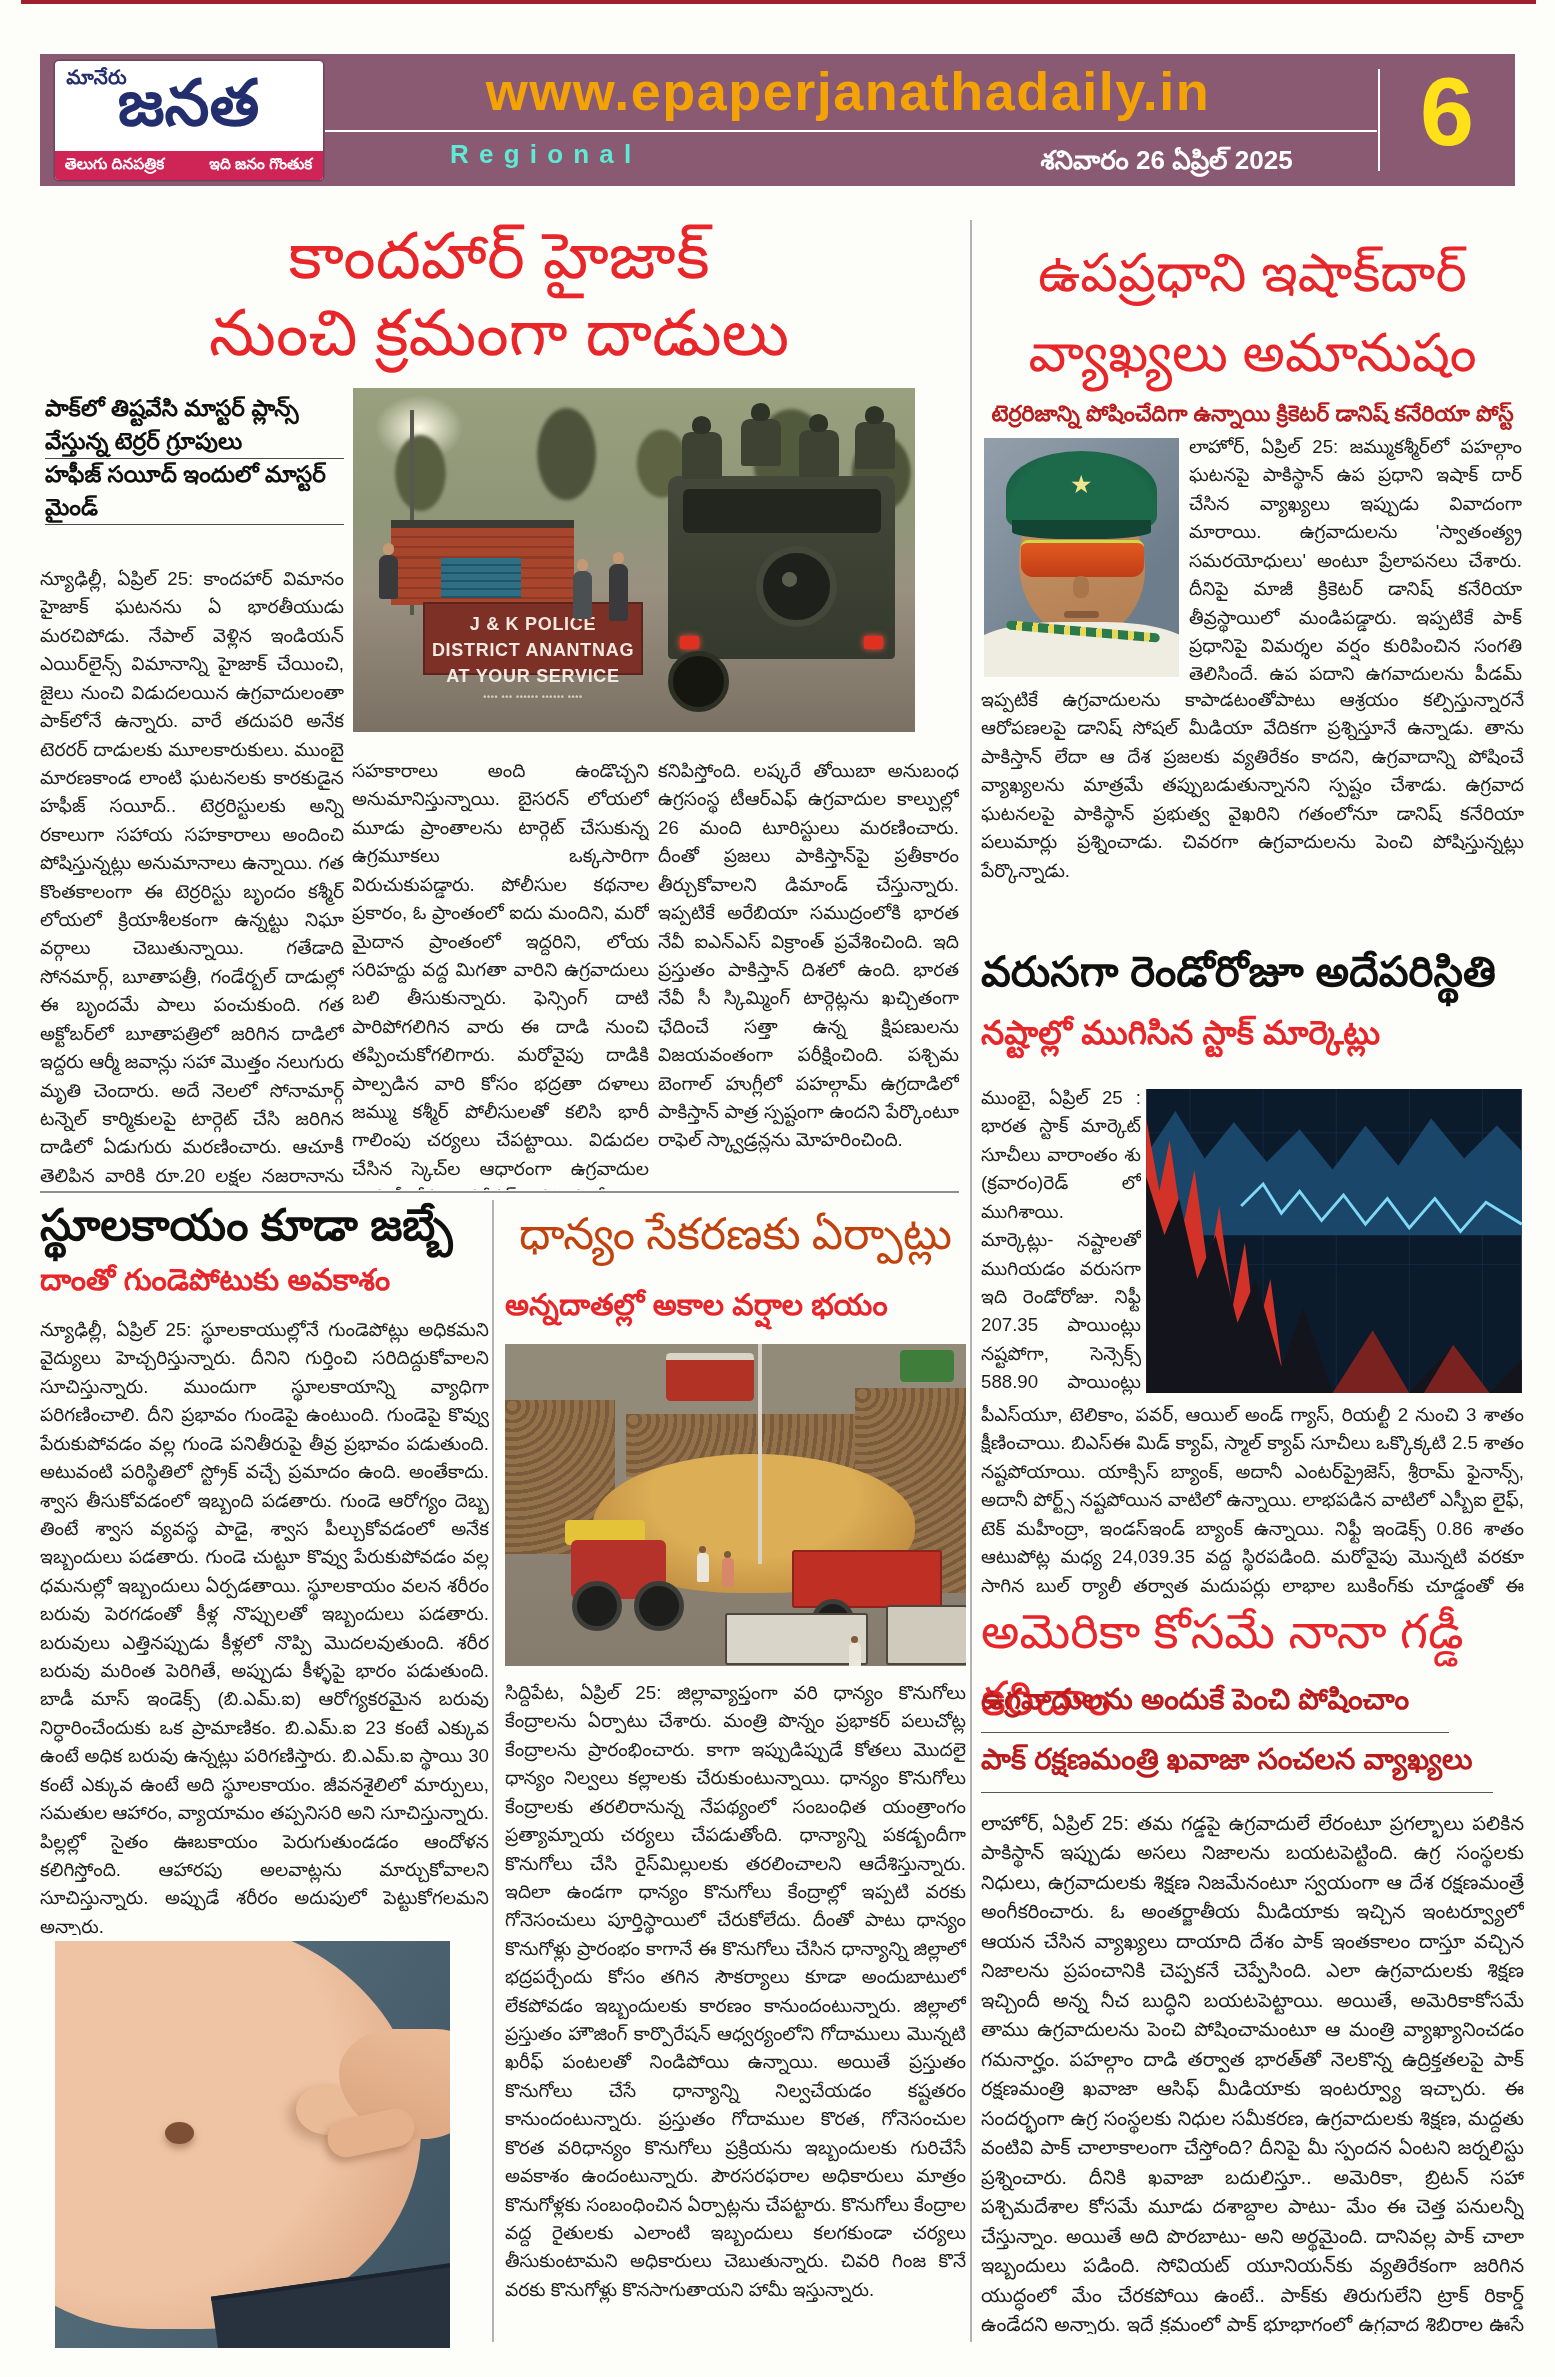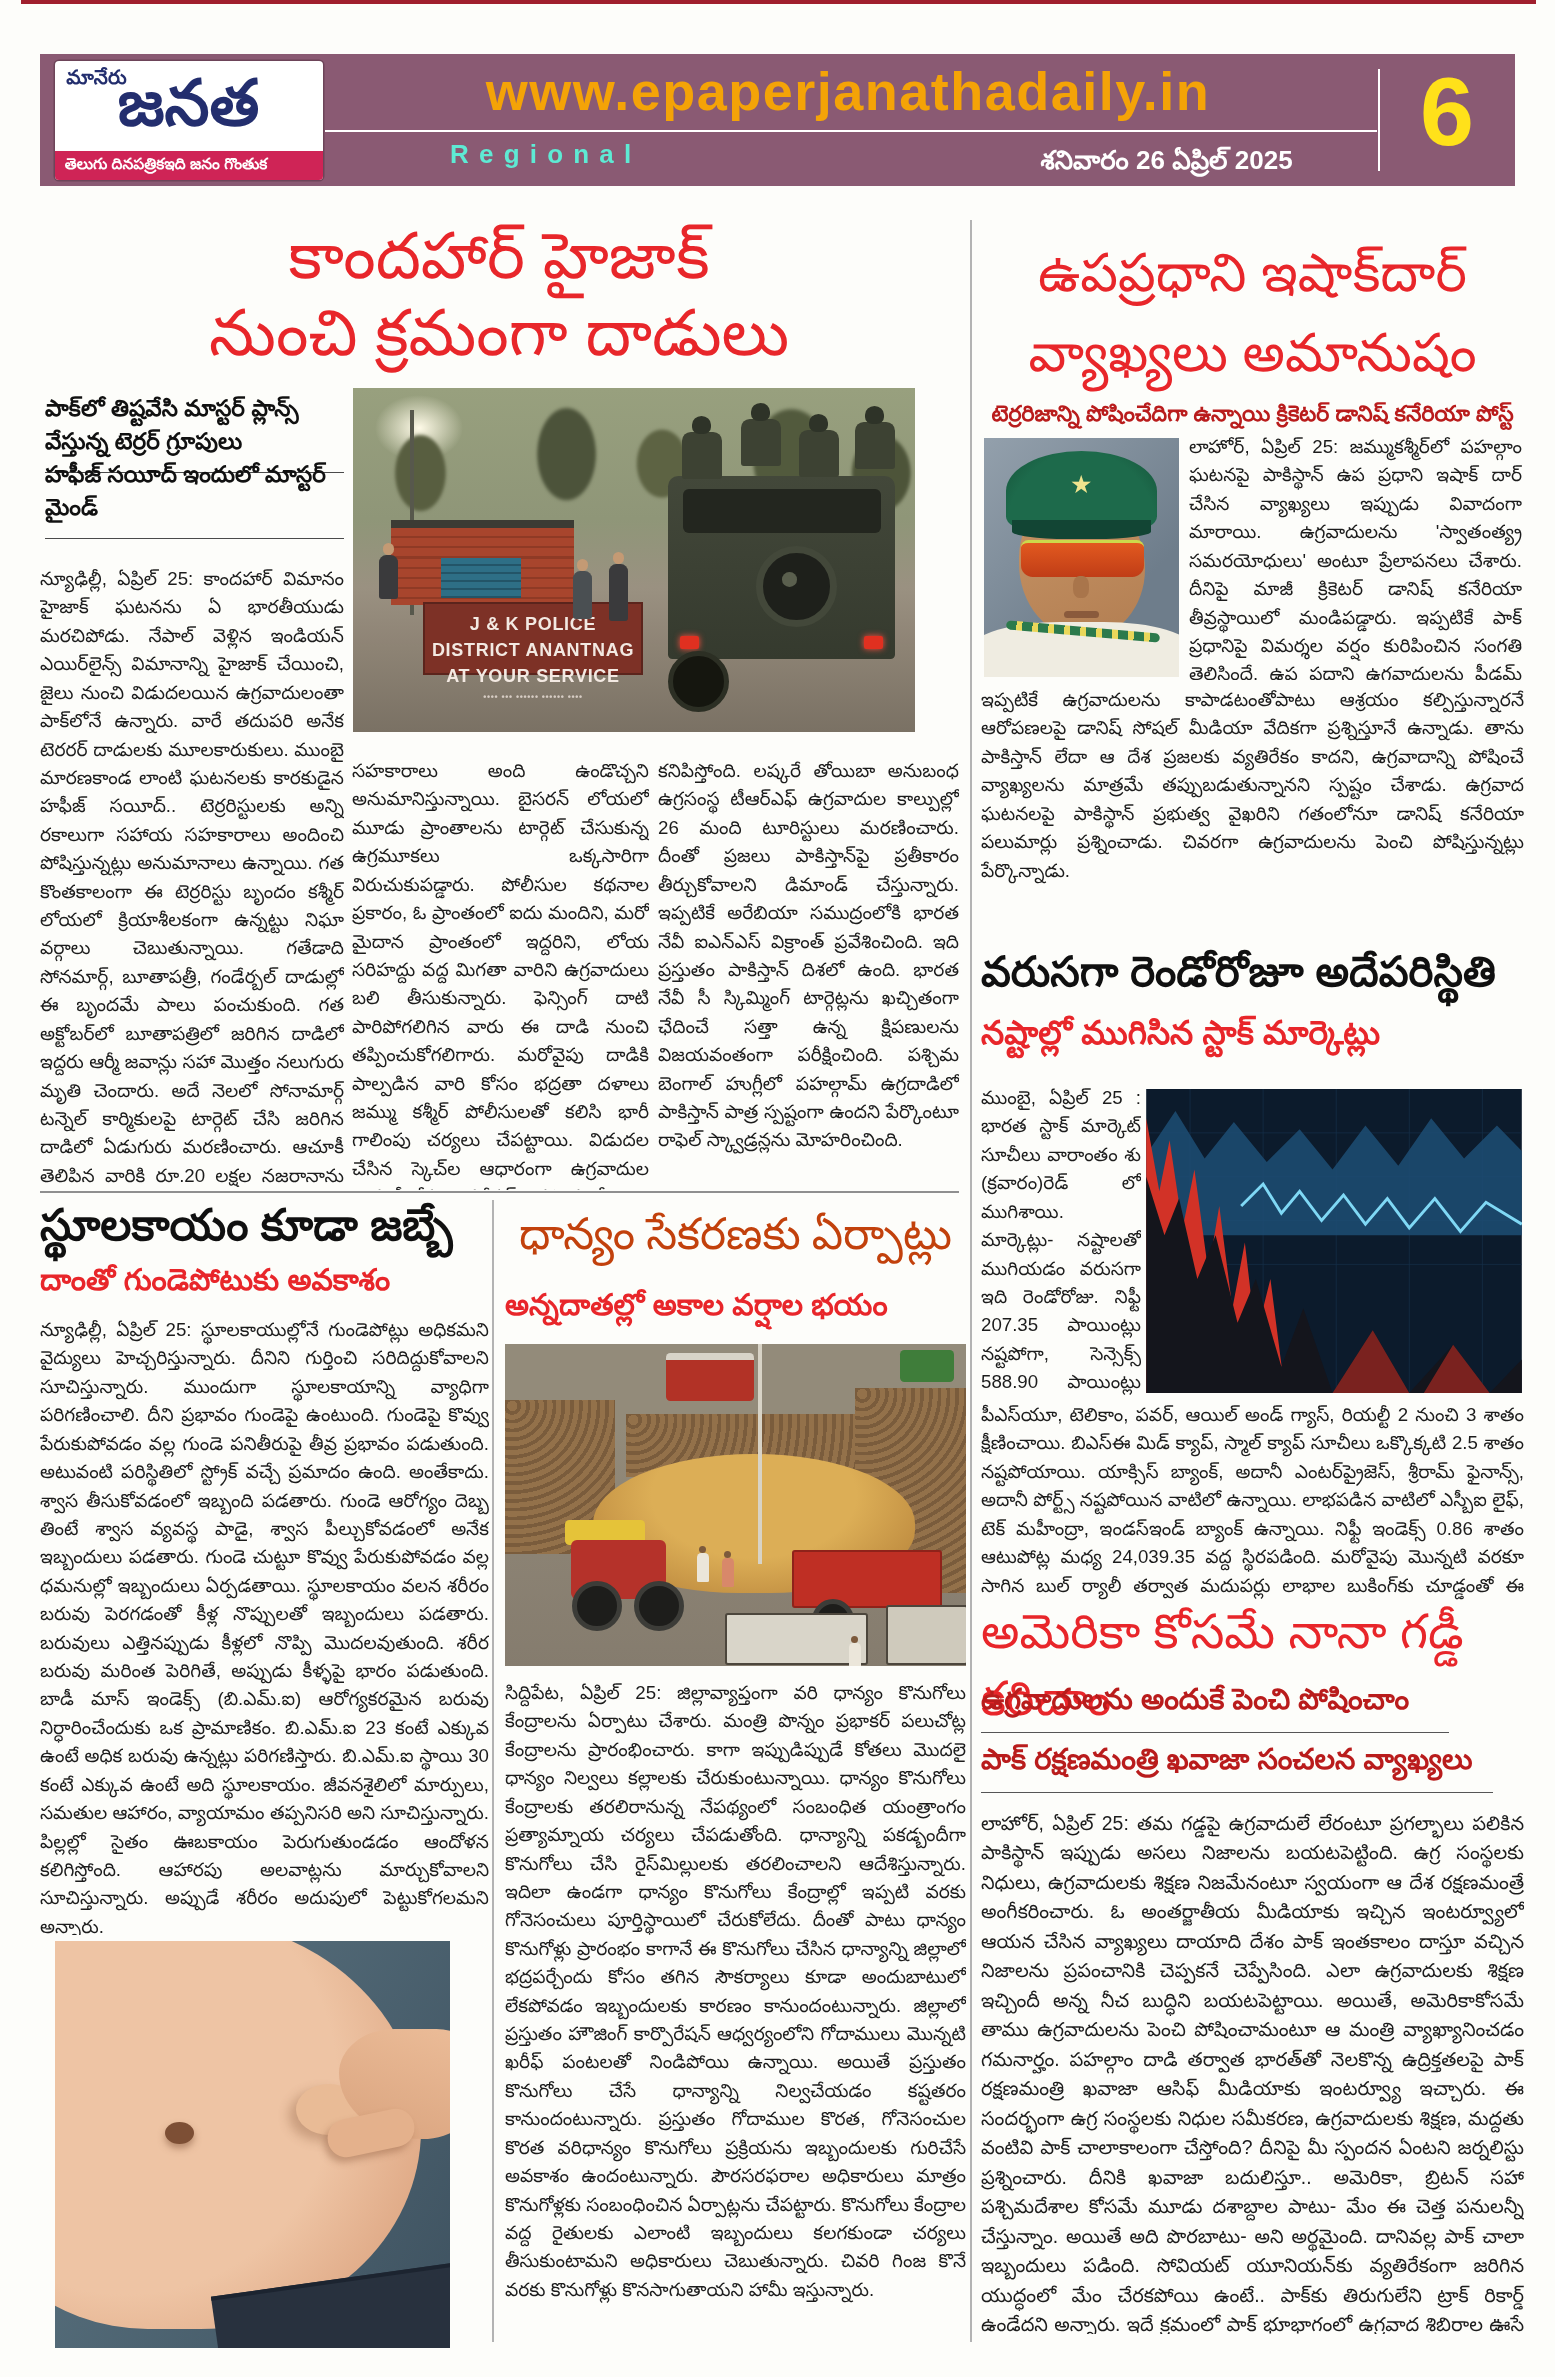--- a/index.html
+++ b/index.html
@@ -12,31 +12,31 @@
   .sub-black{color:#b91c1c;font-weight:700}
   .hrule{background:#8f8f8f;height:1.5px}
   .vrule{background:#b3b3b3;width:1.5px}
 
   
   #toprule{left:20.5px;top:0;width:1515px;height:4.4px;background:#a01f2d}
   #banner{left:40px;top:54px;width:1475px;height:132px;background:#8a5a73}
   #logo{left:14.6px;top:7.3px;width:268px;height:119px;background:#fff;border-radius:4px;overflow:hidden;box-shadow:0 0 0 1.5px #6d4459}
   #logo .tag{position:absolute;left:11.7px;top:4.4px;font-size:20px;font-weight:700;color:#232e6e}
   #logo .main{position:absolute;left:0;right:0;top:10.2px;text-align:center;font-size:64px;font-weight:800;color:#232e6e;line-height:1}
-  #logo .strip{position:absolute;left:0;right:0;bottom:0;height:29px;background:#cf2456;color:#fff;font-size:15.4px;font-weight:700;display:flex;align-items:center;padding:0 10.2px;box-sizing:border-box}
+  #logo .strip{position:absolute;left:0;right:0;bottom:0;height:29px;background:#cf2456;color:#fff;font-size:15.4px;font-weight:700;display:flex;justify-content:space-between;align-items:center;padding:0 10.2px;box-sizing:border-box}
   #website{left:285px;top:5.9px;width:1046px;text-align:center;font-size:54px;font-weight:600;color:#f4a307;letter-spacing:1.5px}
   #bannerline{left:285px;top:76px;width:1052px;height:2.2px;background:#fff}
   #regional{left:410px;top:85px;width:439px;text-align:left;font-size:26px;font-weight:700;color:#5eead4;letter-spacing:10.2px}
   #bdate{left:951px;top:91px;width:351px;text-align:center;font-size:26px;font-weight:700;color:#fff}
   #bvline{left:1338px;top:14.6px;width:2.2px;height:102px;background:#fff}
   #pagenum{left:1345px;top:1.5px;width:124px;text-align:center;font-size:97px;font-weight:800;color:#ffe11a}
 
   
   #a1-headline{left:40px;top:218px;width:918px;text-align:center;font-size:64px;line-height:1.2}
-  .deck{left:45px;width:299px;font-size:23px;line-height:1.42;color:#111;font-weight:700;border-bottom:1.5px solid #4a4a4a;padding-bottom:15px}
+  .deck{left:45px;width:299px;font-size:23px;line-height:1.42;color:#111;font-weight:700;border-bottom:1.5px solid #4a4a4a;padding-bottom:1px}
   #deck1{top:392px}
   #deck2{top:458px}
 
   
   #photo1{left:353px;top:388px;width:562px;height:344px;overflow:hidden;background:linear-gradient(180deg,#98a07e 0%,#8f9678 38%,#9a9181 58%,#8d8274 76%,#7f766a 100%)}
   .k-flare{position:absolute;left:22px;top:7.3px;width:88px;height:66px;background:radial-gradient(closest-side,#fffbe8,rgba(255,251,232,0));border-radius:50%}
   .k-trees{position:absolute;left:0;top:0;width:100%;height:55%;
     background:
       radial-gradient(44px 66px at 12% 45%,#585e40 0 55%,rgba(0,0,0,0) 60%),
       radial-gradient(51px 80px at 38% 35%,#4c533a 0 55%,rgba(0,0,0,0) 60%),

